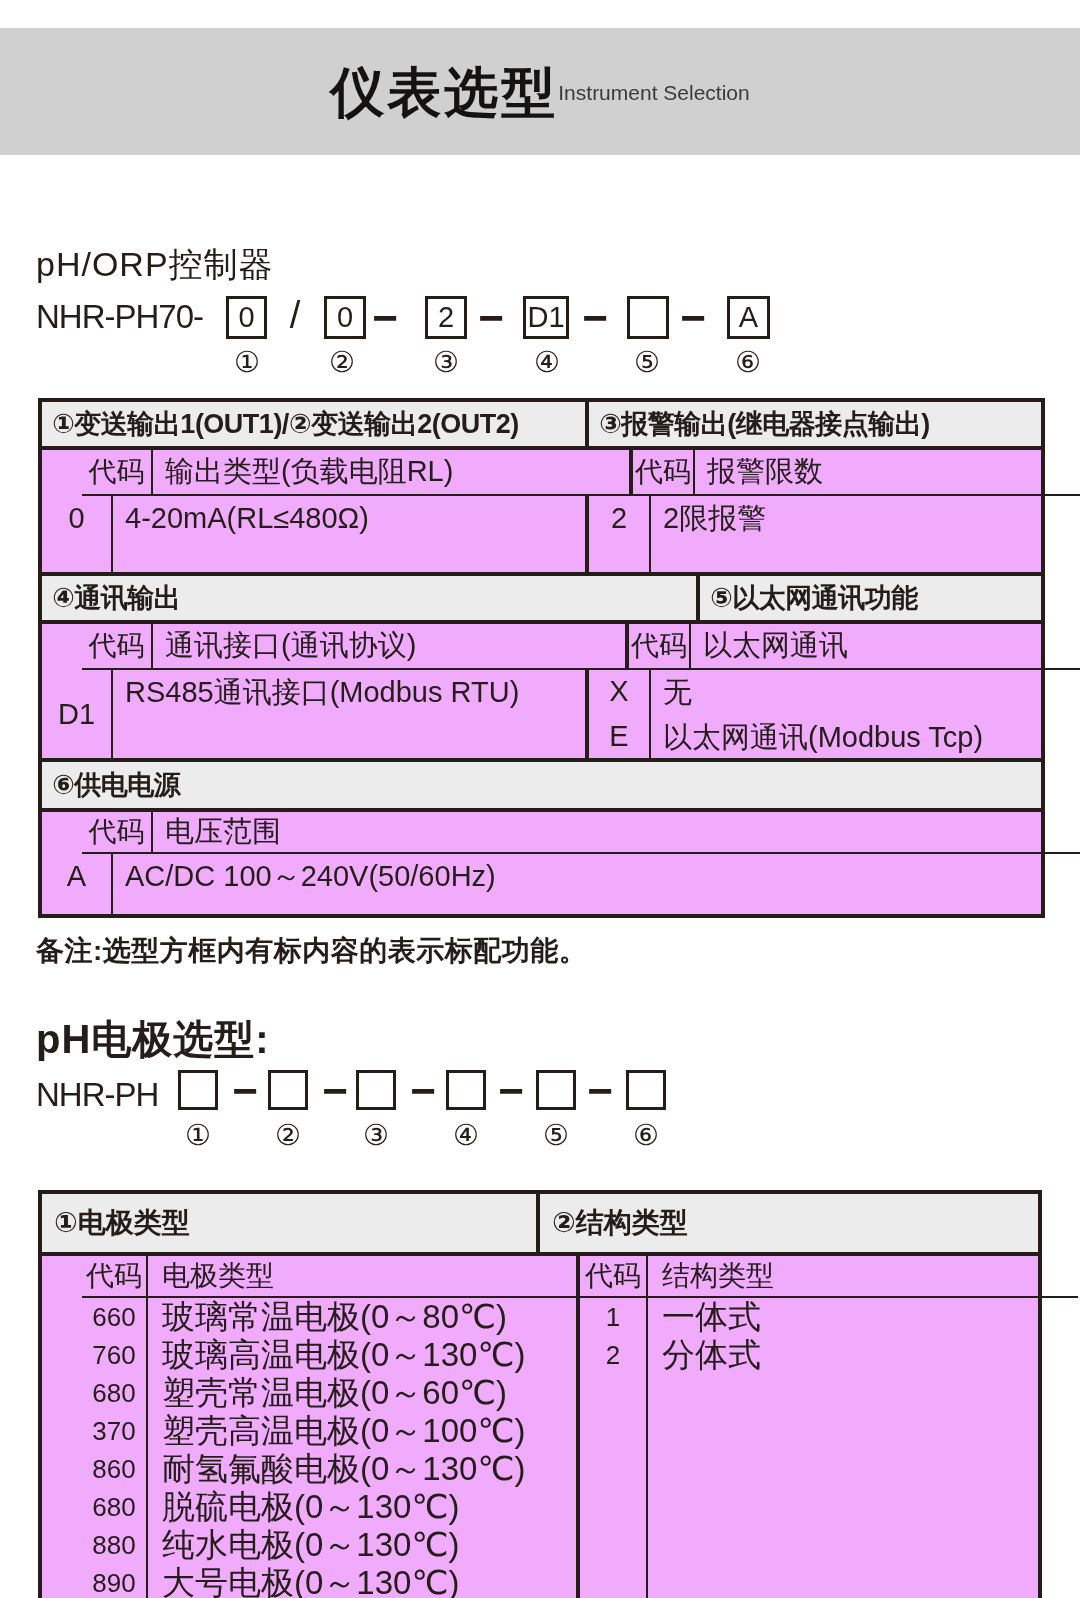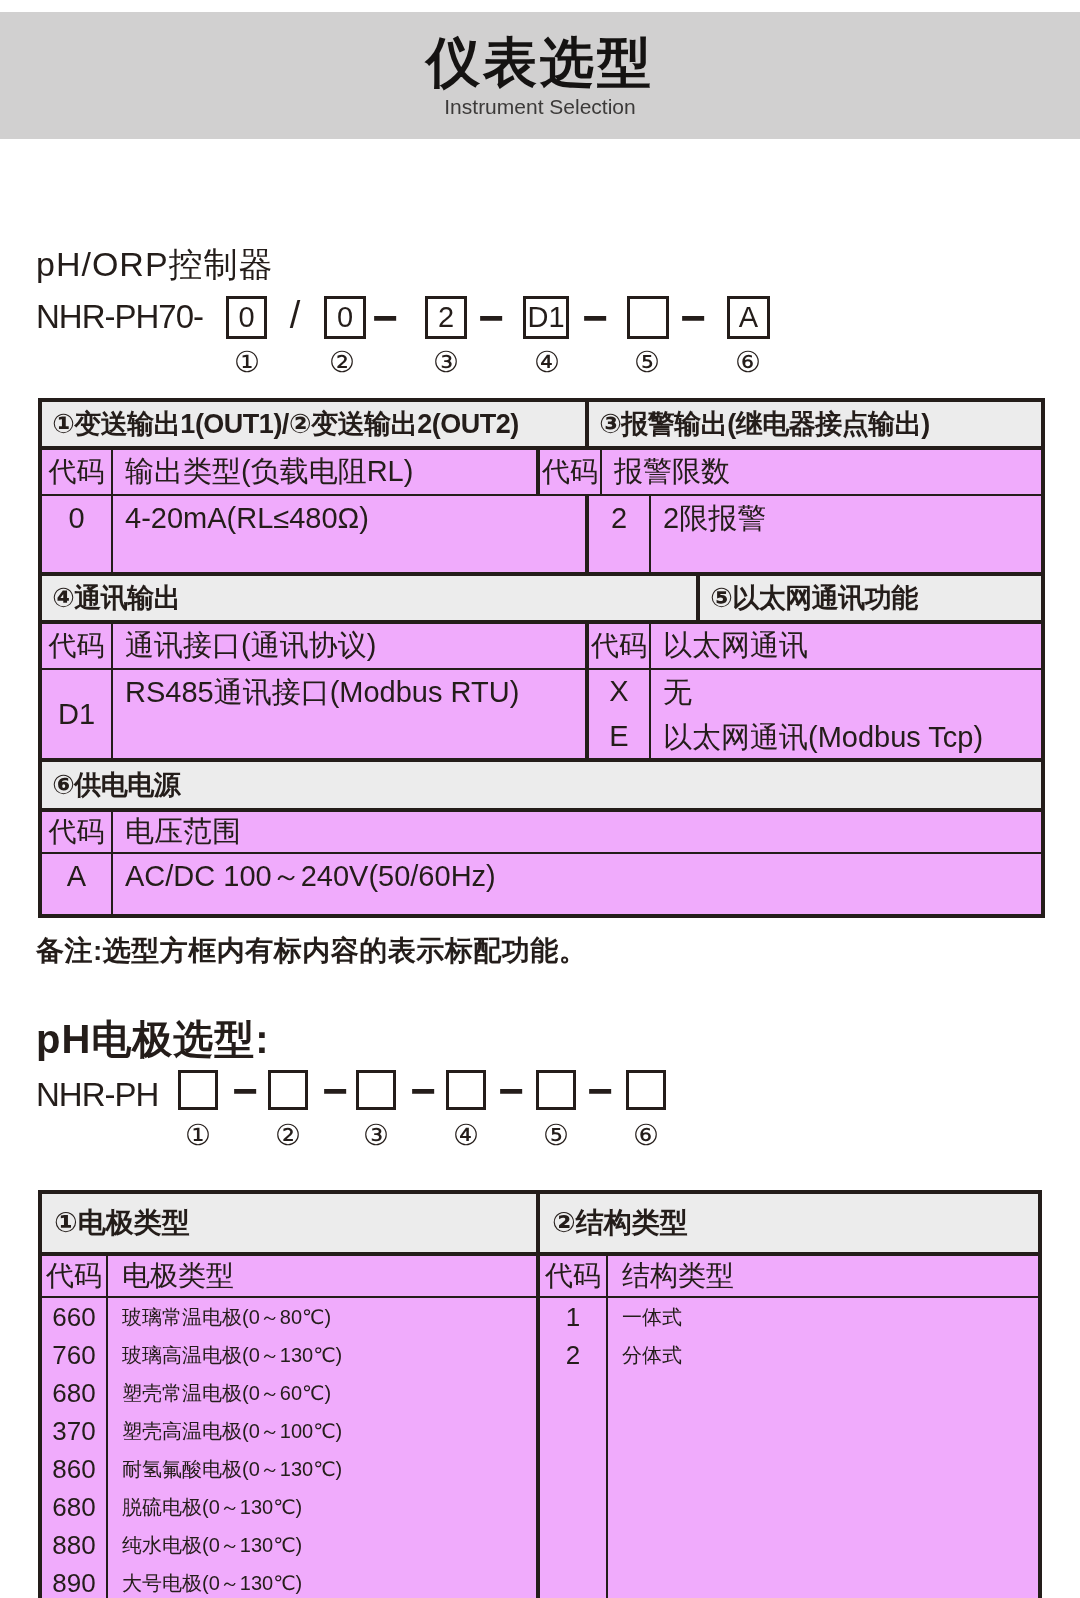--- a/index.html
+++ b/index.html
@@ -6,22 +6,22 @@
     --ink:#241d1a;
     --band:#d1d0d0;
     --hdr:#ececec;
   }
   html,body{margin:0;padding:0;background:#fff;}
   .page{
     position:relative;width:1080px;height:1598px;overflow:hidden;background:#fff;
     font-family:"Liberation Sans","DejaVu Sans",sans-serif;color:var(--ink);
   }
   
-  .band{position:absolute;left:0;top:12px;width:1080px;height:127px;background:var(--band);
-    display:flex;flex-direction:column;align-items:center;justify-content:center;}
+  .band{position:absolute;left:0;top:28px;width:1080px;height:127px;background:var(--band);
+    display:flex;flex-direction:row;align-items:center;justify-content:center;}
   .band-title{font-size:54px;font-weight:600;letter-spacing:3px;line-height:60px;color:#151312;}
   .band-sub{font-size:21px;color:#3c3a39;line-height:26px;margin-top:2px;}
   
   .ctrl-heading{position:absolute;left:36px;top:242px;margin:0;font-size:34px;font-weight:500;letter-spacing:1px;}
   .elec-heading{position:absolute;left:36px;top:1012px;margin:0;font-size:40px;font-weight:700;letter-spacing:1px;}
   .note{position:absolute;left:36px;top:932px;margin:0;font-size:28px;font-weight:700;letter-spacing:.5px;}
   
   .model-prefix{position:absolute;font-size:33px;font-weight:500;letter-spacing:-1px;white-space:nowrap;}
   .ctrl-prefix{left:36px;top:298px;}
   .elec-prefix{left:36px;top:1076px;}
@@ -41,35 +41,35 @@
   .marker{position:absolute;width:34px;text-align:center;font-size:29px;line-height:32px;color:var(--ink);}
   .cm{top:346px}
   .cm0{left:230px}.cm1{left:325px}.cm2{left:429px}.cm3{left:530px}.cm4{left:630px}.cm5{left:731px}
   .em{top:1119px}
   .em0{left:181px}.em1{left:271px}.em2{left:359px}.em3{left:449px}.em4{left:539px}.em5{left:629px}
   
   .tbl{position:absolute;box-sizing:border-box;border:4px solid var(--ink);background:#f0abfc;}
   .tbl1{left:38px;top:398px;width:1007px;}
   .tbl2{left:38px;top:1190px;width:1004px;height:420px;border-bottom:none;}
   .trow{display:flex;box-sizing:border-box;width:100%;}
-  .bb2{border-bottom:2px solid var(--ink);}
+  .bb2{border-bottom:2px solid var(--ink);margin-left:40px;}
   .bb4{border-bottom:4px solid var(--ink);}
   .c{box-sizing:border-box;display:flex;align-items:center;overflow:hidden;}
   .ctop{align-items:flex-start;}
   .br2{border-right:2px solid var(--ink);}
   .br4{border-right:4px solid var(--ink);}
   .hdr{background:var(--hdr);font-weight:700;font-size:27px;letter-spacing:-0.5px;padding-left:10px;white-space:nowrap;}
   .code{justify-content:center;font-size:28px;padding:0;}
   .lbl{font-size:29px;padding-left:12px;white-space:nowrap;}
   .val{font-size:30px;white-space:nowrap;}
   .col{display:flex;flex-direction:column;}
   .ln44{height:45px;line-height:45px;display:block;text-align:center;font-size:29px;}
   .ln44l{height:45px;line-height:45px;display:block;padding-left:12px;font-size:29px;white-space:nowrap;}
   .ln38{height:38px;line-height:38px;display:block;text-align:center;font-size:26px;}
-  .ln38l{height:38px;line-height:38px;display:block;padding-left:14px;font-size:20px;white-space:nowrap;}
+  .ln38l{height:38px;line-height:38px;display:block;padding-left:14px;font-size:33px;white-space:nowrap;}
   .t2hdr{background:var(--hdr);font-weight:700;font-size:28px;padding-left:12px;}
   .t2lbl{font-size:28px;padding-left:14px;white-space:nowrap;}
   .t2code{justify-content:center;font-size:28px;}
 </style>
 </head>
 <body>
 
 <div class="page">
 
   <header class="band">
@@ -101,21 +101,21 @@
 
   <div class="tbl tbl1">
 
     <div class="trow bb4" style="height:48px">
       <div class="c hdr br4" style="width:547px">①变送输出1(OUT1)/②变送输出2(OUT2)</div>
       <div class="c hdr" style="flex:1">③报警输出(继电器接点输出)</div>
     </div>
 
     <div class="trow bb2" style="height:46px">
       <div class="c code br2" style="width:71px">代码</div>
-      <div class="c lbl br4" style="width:427px">输出类型(负载电阻RL)</div>
+      <div class="c lbl br4" style="width:480px">输出类型(负载电阻RL)</div>
       <div class="c code br2" style="width:62px">代码</div>
       <div class="c lbl" style="flex:1">报警限数</div>
     </div>
 
     <div class="trow bb4" style="height:80px">
       <div class="c ctop code br2" style="width:71px">
           <span class="ln44" style="width:100%">0</span>
         </div>
       <div class="c ctop br4" style="width:476px">
           <span class="ln44l">4-20mA(RL≤480Ω)</span>

